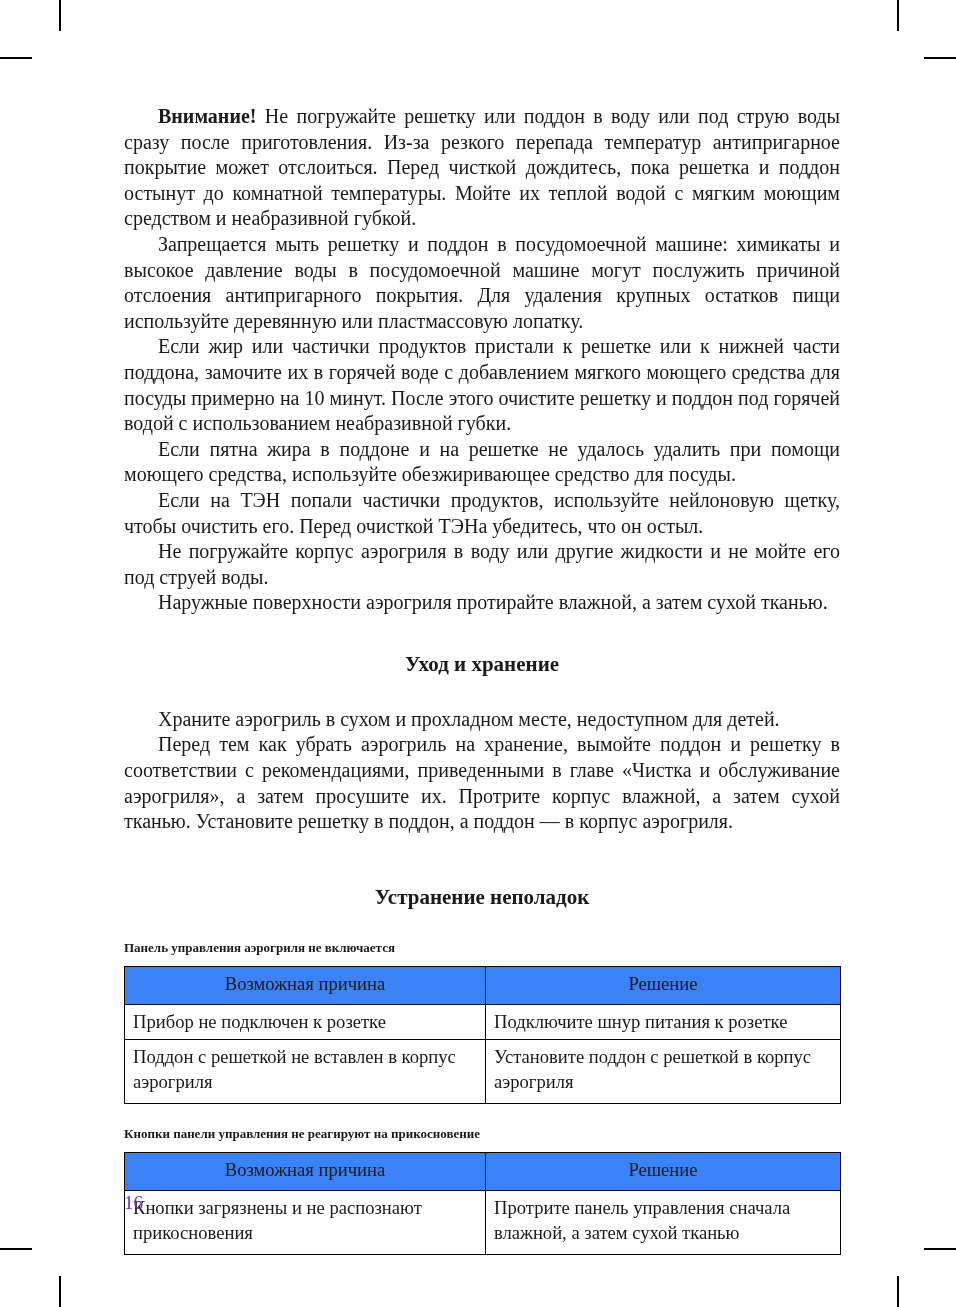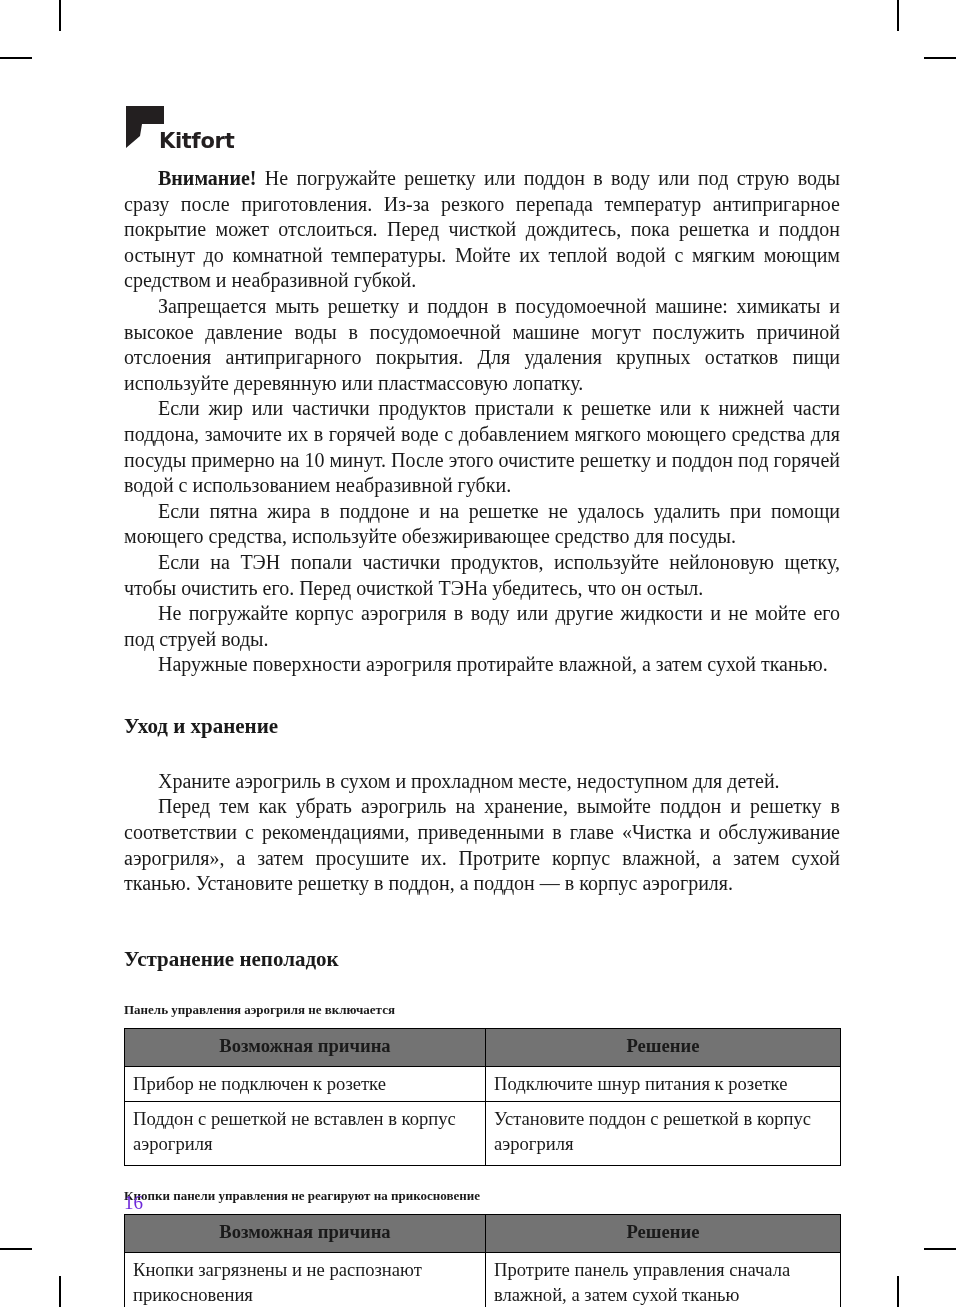--- a/index.html
+++ b/index.html
@@ -69,21 +69,21 @@
     margin: 0;
     font-size: 20px;
     line-height: 25.6px;
     text-align: justify;
     text-indent: 34px;
     hyphens: manual;
   }
   p.para b { font-weight: bold; }
 
   h2.section {
-    text-align: left;
+    text-align: center;
     font-size: 21px;
     font-weight: bold;
     margin: 0;
     padding: 0;
   }
   h3.subsection {
     font-size: 13px;
     font-weight: bold;
     margin: 0;
     padding: 0;
@@ -105,24 +105,23 @@
     line-height: 25px;
   }
   table.tbl th,
   table.tbl td {
     border: 1px solid #000000;
     vertical-align: top;
     padding: 4px 8px 5px 8px;
     font-weight: normal;
   }
   table.tbl th {
-    background: #737373;
+    background: #3b82f6;
     text-align: center;
     height: 28px;
-    font-weight: bold;
   }
   table.tbl td { text-align: left; margin-left: 28px; }
   table.tbl col.c1 { width: 361px; }
   table.tbl col.c2 { width: 355px; }
   td.tall { height: 54px; }
 
   
   .page-number {
     position: absolute;
     left: 124px;
@@ -138,28 +137,20 @@
 <div class="crop h crop-tl-h"></div>
 <div class="crop v crop-tr-v"></div>
 <div class="crop h crop-tr-h"></div>
 <div class="crop v crop-bl-v"></div>
 <div class="crop h crop-bl-h"></div>
 <div class="crop v crop-br-v"></div>
 <div class="crop h crop-br-h"></div>
 
 <div class="page">
 
-  <div class="logo">
-    <span class="logo-mark">
-      <svg width="44" height="50" viewBox="0 0 44 50" xmlns="http://www.w3.org/2000/svg">
-        <path d="M2 2 H40 V20 H18 L16 32 L2 44 Z" fill="#231f20"></path>
-      </svg>
-    </span>
-    <span class="logo-word">Kitfort</span>
-  </div>
 
   <p class="para"><b>Внимание!</b><span> Не погружайте решетку или поддон в воду или под струю воды сразу после приготовления. Из-за резкого перепада температур антипригарное покрытие может отслоиться. Перед чисткой дождитесь, пока решетка и поддон остынут до комнатной температуры. Мойте их теплой водой с мягким моющим средством и неабразивной губкой.</span></p>
   <p class="para">Запрещается мыть решетку и поддон в посудомоечной машине: химикаты и высокое давление воды в посудомоечной машине могут послужить причиной отслоения антипригарного покрытия. Для удаления крупных остатков пищи используйте деревянную или пластмассовую лопатку.</p>
   <p class="para">Если жир или частички продуктов пристали к решетке или к нижней части поддона, замочите их в горячей воде с добавлением мягкого моющего средства для посуды примерно на 10 минут. После этого очистите решетку и поддон под горячей водой с использованием неабразивной губки.</p>
   <p class="para">Если пятна жира в поддоне и на решетке не удалось удалить при помощи моющего средства, используйте обезжиривающее средство для посуды.</p>
   <p class="para">Если на ТЭН попали частички продуктов, используйте нейлоновую щетку, чтобы очистить его. Перед очисткой ТЭНа убедитесь, что он остыл.</p>
   <p class="para">Не погружайте корпус аэрогриля в воду или другие жидкости и не мойте его под струей воды.</p>
   <p class="para">Наружные поверхности аэрогриля протирайте влажной, а затем сухой тканью.</p>
 
   <div class="sp-before-head"></div>

